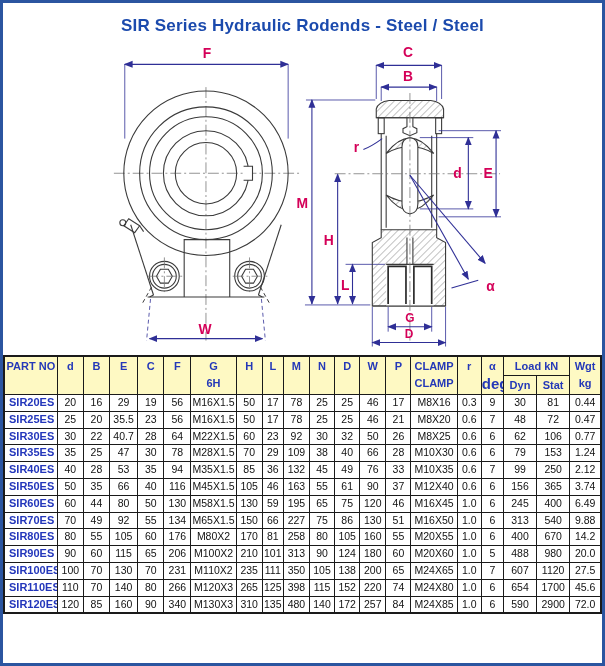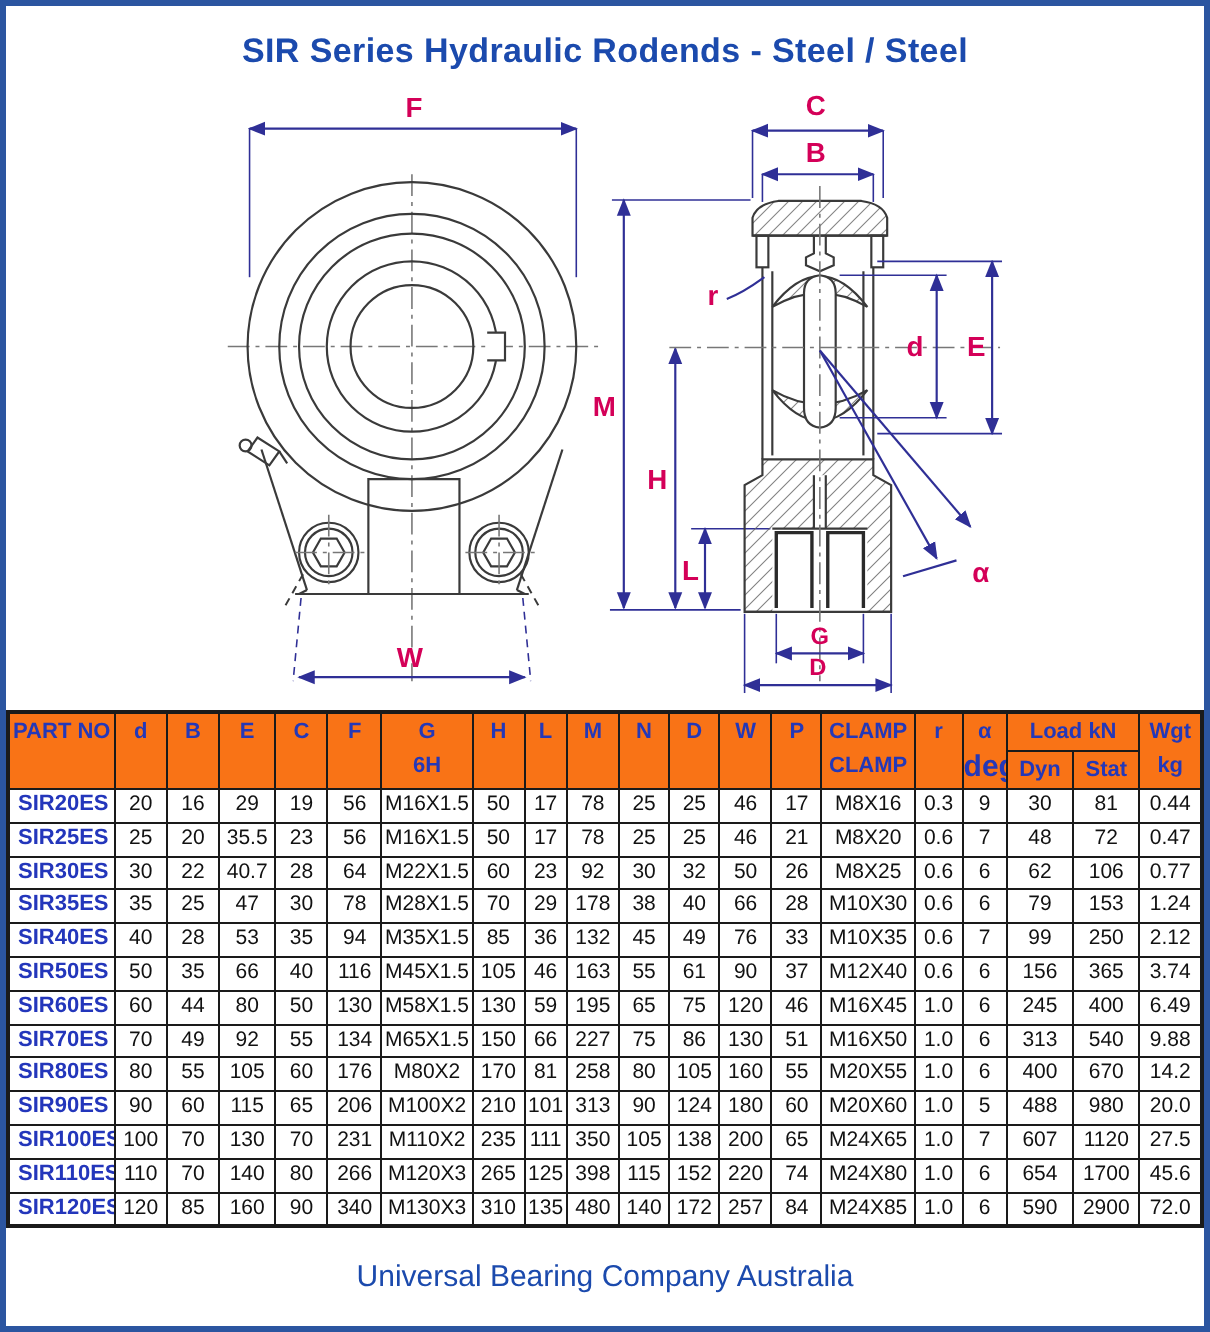--- a/index.html
+++ b/index.html
@@ -12,21 +12,21 @@
   .title{
     text-align:center;color:#1b4aad;font-weight:bold;font-size:17px;
     padding:13px 0 6px 0;letter-spacing:0.2px;flex:0 0 auto;
   }
   .drawing{flex:0 0 auto;line-height:0;}
   .spec-table{width:100%;border-collapse:collapse;table-layout:fixed;flex:0 0 auto;}
   .spec-table th,.spec-table td{border:1px solid #1a1a1a;overflow:hidden;}
   .spec-table{border:2px solid #1a1a1a;}
   .spec-table thead th{
     color:#2438b8;font-size:11px;font-weight:bold;vertical-align:top;
-    padding:1px 0 0 0;line-height:17px;text-align:center;background:#f97316;
+    padding:1px 0 0 0;line-height:17px;text-align:center;background:#fef9c3;
   }
   .spec-table thead th .sub{display:block;line-height:17px;}
   .spec-table tbody td{
     font-size:10.5px;text-align:center;color:#111;padding:0;height:15.8px;
     line-height:15.8px;white-space:nowrap;background:#fff;
   }
   .spec-table tbody td:first-child{
     color:#2336bb;font-weight:bold;text-align:left;padding-left:4px;font-size:11px;
   }
   .footer{
@@ -343,21 +343,21 @@
         <tr>
           <td>SIR35ES</td>
           <td>35</td>
           <td>25</td>
           <td>47</td>
           <td>30</td>
           <td>78</td>
           <td>M28X1.5</td>
           <td>70</td>
           <td>29</td>
-          <td>178</td>
+          <td>109</td>
           <td>38</td>
           <td>40</td>
           <td>66</td>
           <td>28</td>
           <td>M10X30</td>
           <td>0.6</td>
           <td>6</td>
           <td>79</td>
           <td>153</td>
           <td>1.24</td>
@@ -556,15 +556,14 @@
           <td>M24X85</td>
           <td>1.0</td>
           <td>6</td>
           <td>590</td>
           <td>2900</td>
           <td>72.0</td>
         </tr>
       </tbody>
   </table>
 
-  <div class="footer">Universal Bearing Company Australia</div>
 
 </div>
 
 </body></html>

